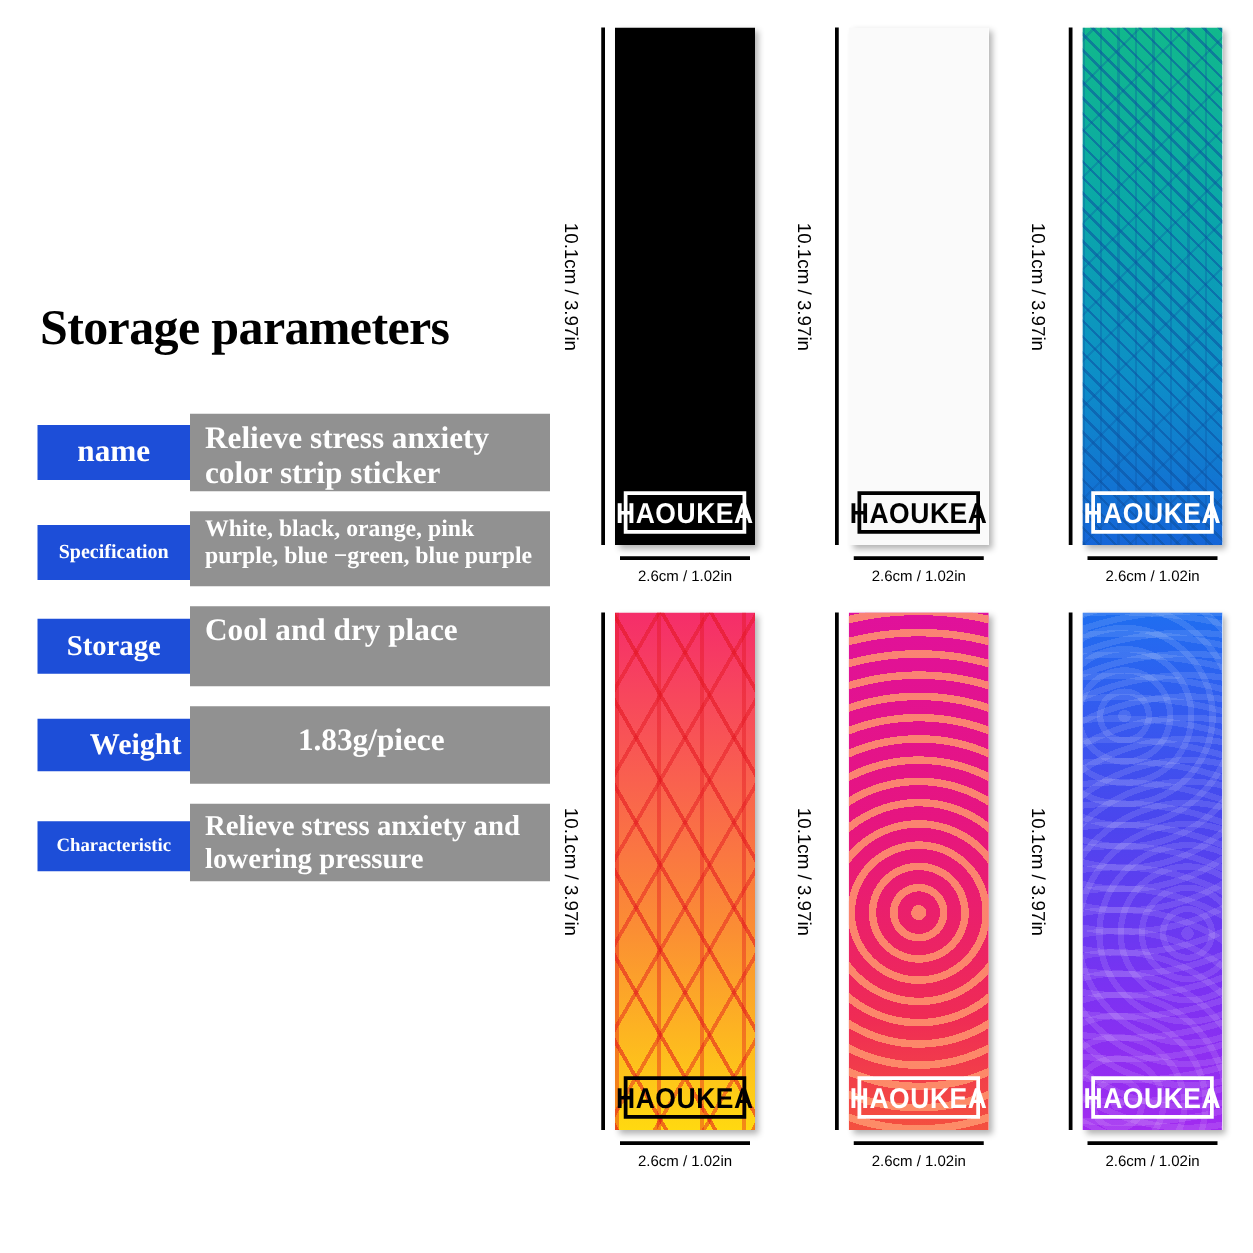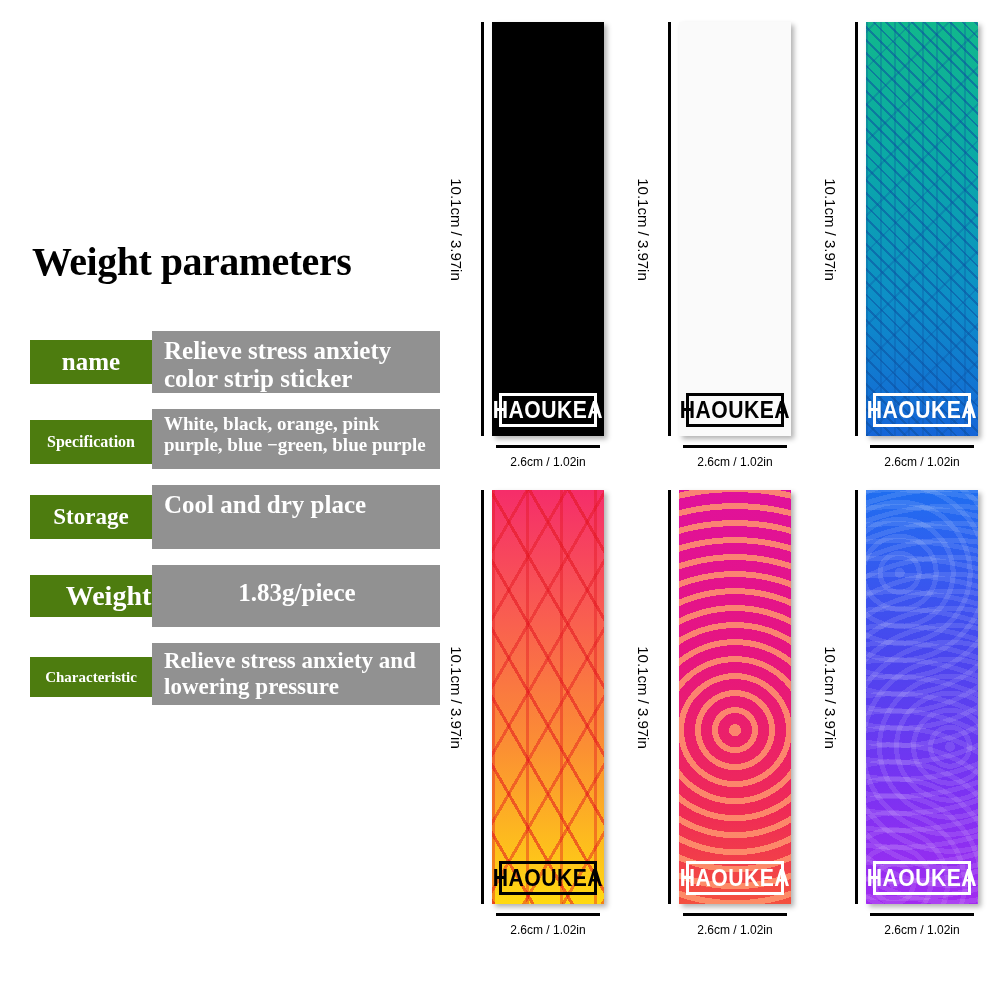--- a/index.html
+++ b/index.html
@@ -32,21 +32,21 @@
     white-space: nowrap;
   }
   .param-row {
     display: flex;
     align-items: flex-start;
     margin-bottom: 16px;
   }
   .param-key {
     width: 122px;
     min-width: 122px;
-    background: #4d7c0f;
+    background: #1d4ed8;
     color: #ffffff;
     font-family: "Liberation Serif", serif;
     font-weight: bold;
     text-align: center;
     box-sizing: border-box;
     display: flex;
     align-items: center;
     justify-content: center;
   }
   .param-val {
@@ -62,21 +62,21 @@
 
   .row-name .param-key   { height: 44px; font-size: 25px; margin-top: 9px; }
   .row-name .param-val   { font-size: 25px; height: 62px; }
 
   .row-spec .param-key   { height: 44px; font-size: 16px; margin-top: 11px; }
   .row-spec .param-val   { font-size: 19px; height: 60px; padding-top: 4px; }
 
   .row-storage .param-key{ height: 44px; font-size: 23px; margin-top: 10px; }
   .row-storage .param-val{ font-size: 25px; height: 64px; }
 
-  .row-weight .param-key { height: 42px; font-size: 28px; margin-top: 10px; padding-left: 35px; }
+  .row-weight .param-key { height: 42px; font-size: 24px; margin-top: 10px; padding-left: 35px; }
   .row-weight .param-val { font-size: 25px; height: 62px; padding-top: 14px; text-align: center; }
 
   .row-char .param-key   { height: 40px; font-size: 15px; margin-top: 14px; }
   .row-char .param-val   { font-size: 23px; height: 62px; padding-top: 5px; }
 
   
   #sticker-grid {
     position: absolute;
     left: 440px;
     top: 22px;
@@ -212,21 +212,21 @@
       repeating-radial-gradient(circle at 75% 62%, rgba(255,255,255,0.11) 0 5px, rgba(255,255,255,0) 5px 17px),
       repeating-radial-gradient(circle at 25% 95%, rgba(255,255,255,0.10) 0 5px, rgba(255,255,255,0) 5px 17px),
       linear-gradient(to bottom, #1f6ef0 0%, #4a46ee 40%, #7a32f2 72%, #a22bf0 100%);
   }
 </style>
 </head>
 <body>
 
 <div id="params-panel">
 
-  <h1 id="page-title">Weight parameters</h1>
+  <h1 id="page-title">Storage parameters</h1>
 
   <div class="param-row row-name">
     <div class="param-key">name</div>
     <div class="param-val">Relieve stress anxiety color strip sticker</div>
   </div>
 
   <div class="param-row row-spec">
     <div class="param-key">Specification</div>
     <div class="param-val">White, black, orange, pink purple, blue −green, blue purple</div>
   </div>

